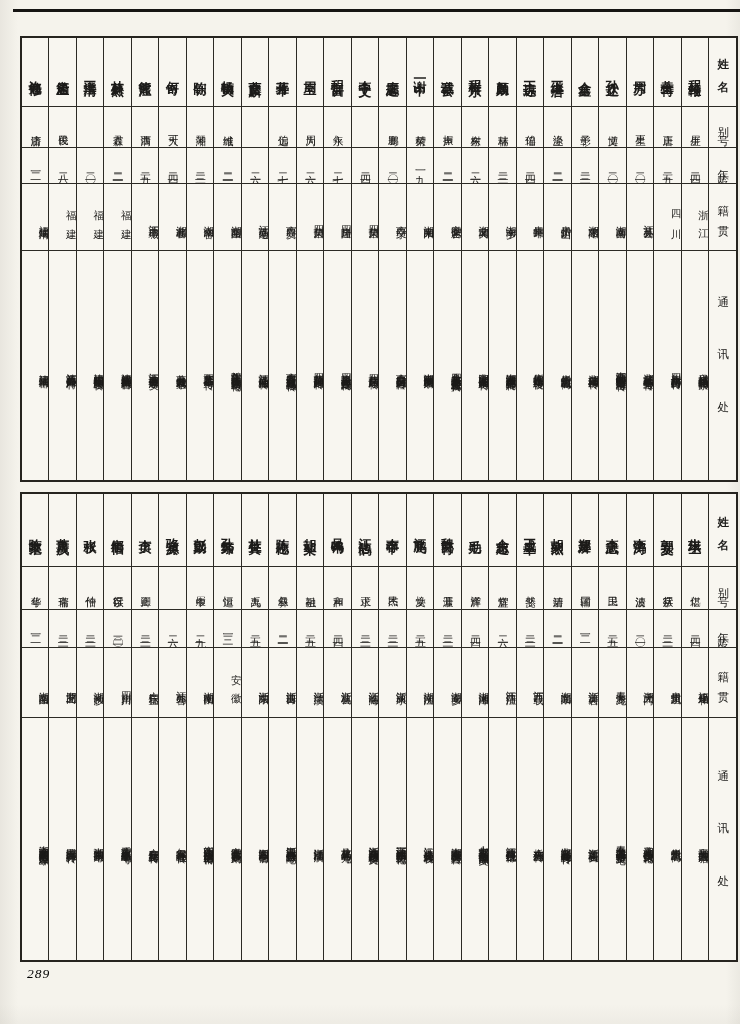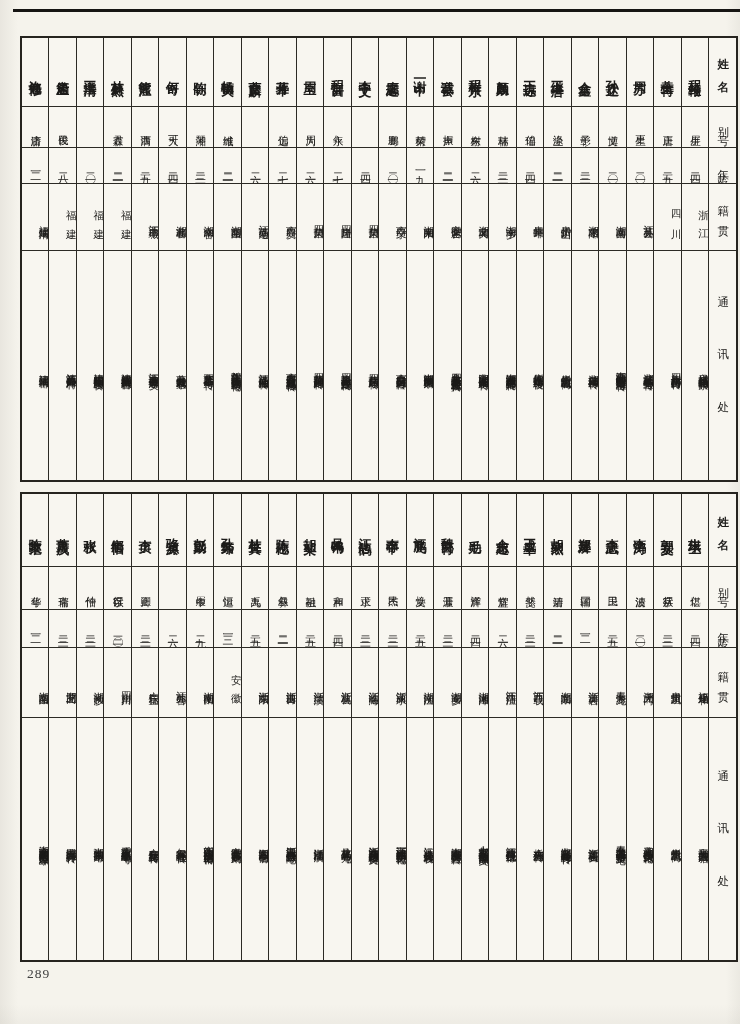--- a/index.html
+++ b/index.html
@@ -48,22 +48,23 @@
   .c-origin{height:15%;align-items:flex-start;padding-top:5px;font-size:10.5px;letter-spacing:0.1em;}
   .c-addr{flex:1;align-items:flex-start;padding-top:6px;font-size:10.5px;letter-spacing:0.06em;}
   .header .cell{font-size:11.5px;align-items:center;}
   .h-name{letter-spacing:2.0em;}
   .h-alias{letter-spacing:0.9em;}
   .h-age{letter-spacing:0.45em;}
   .h-origin{letter-spacing:1.8em;}
   .h-addr{letter-spacing:4.6em;}
   .page-number{
     position:absolute;left:27px;top:966px;
-    font-size:13.5px;letter-spacing:1px;color:#404040;
+    font-size:13.5px;letter-spacing:1px;color:#000000;
     font-family:"Liberation Serif","DejaVu Serif",serif;
+    font-style:italic;
   }
 </style>
 </head>
 <body>
 
 <div class="paper-shade"></div>
 <div class="top-rule"></div>
 
 <div class="dir-table" id="table-top">
   <div class="col header">

